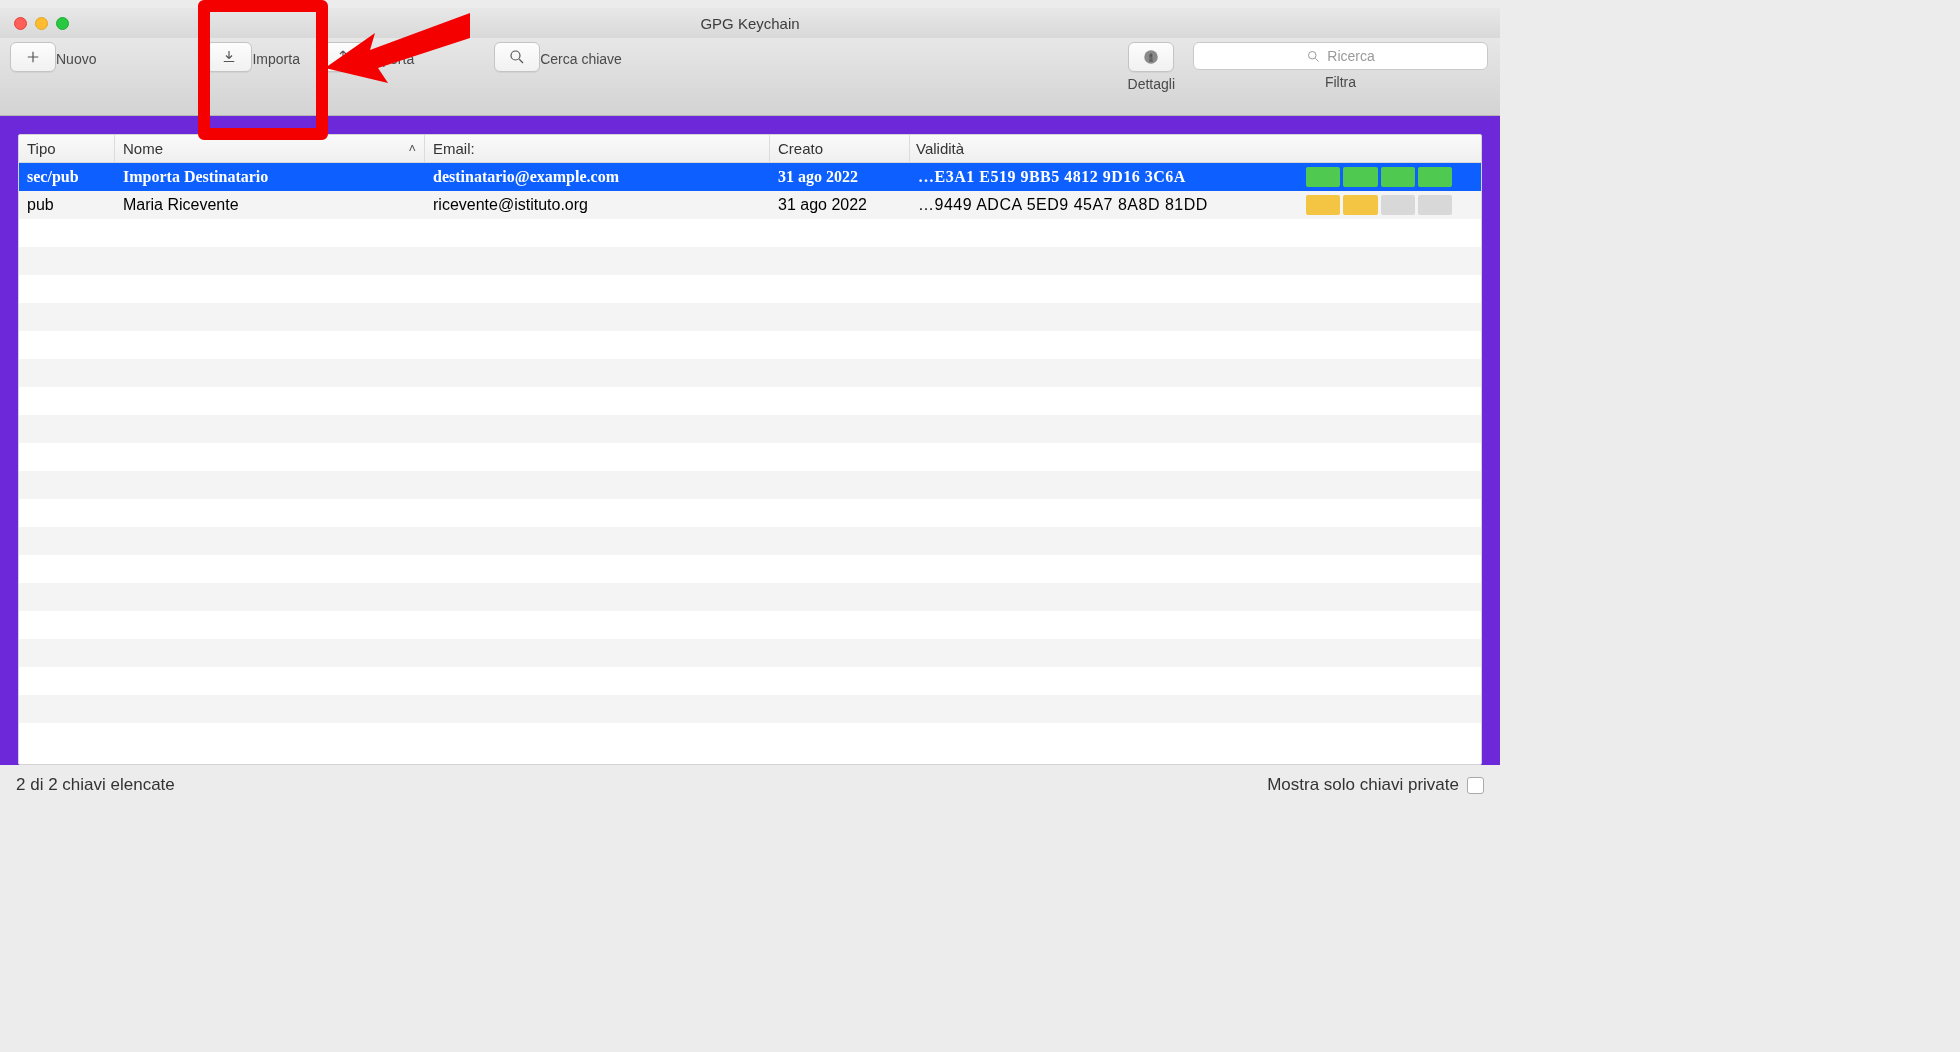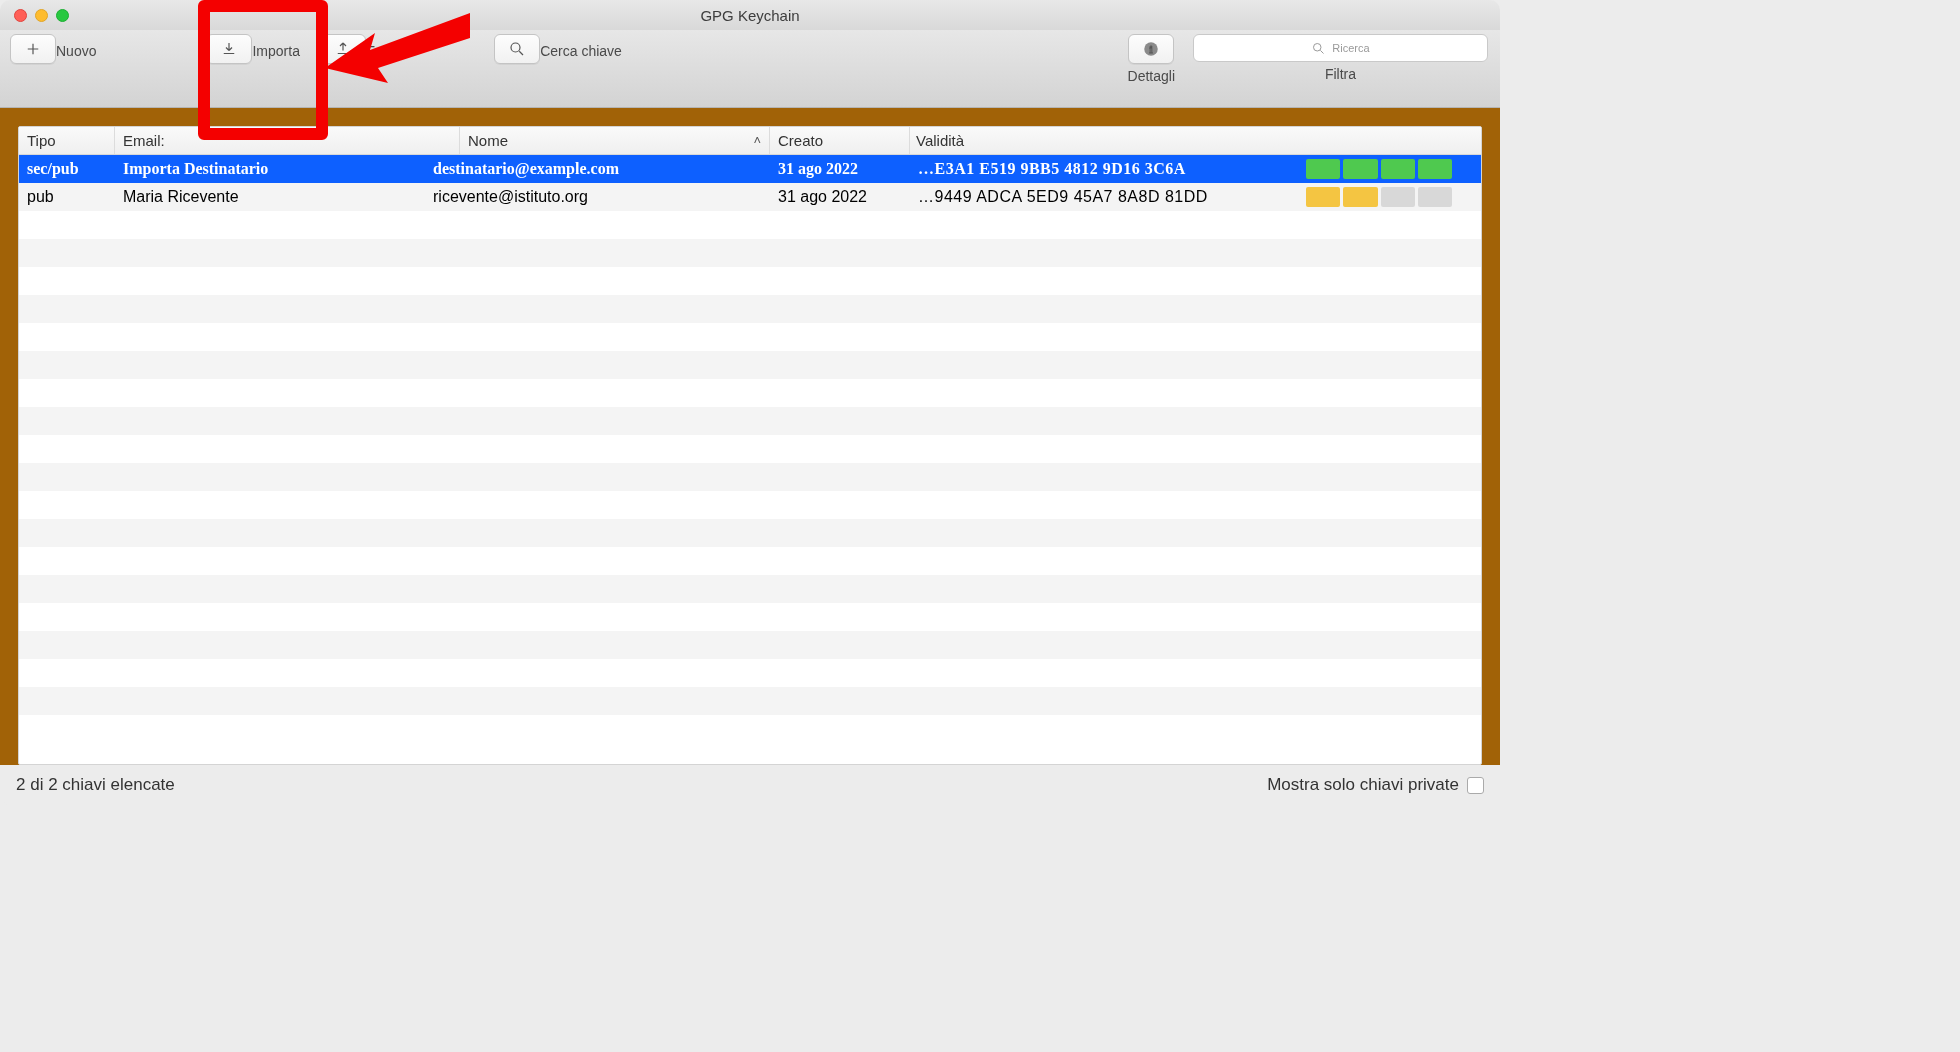--- a/index.html
+++ b/index.html
@@ -20,20 +20,21 @@
     position: relative;
     display: flex;
     flex-direction: column;
   }
   .titlebar {
     height: 30px;
     display: flex;
     align-items: center;
     position: relative;
     background: linear-gradient(#e8e8e8,#d9d9d9);
+    margin-top: 8px;
   }
   .traffic-lights {
     display: flex;
     gap: 8px;
     padding-left: 14px;
   }
   .tl { width: 13px; height: 13px; border-radius: 50%; }
   .tl.red { background: #ff5f57; border: 0.5px solid #e0443e; }
   .tl.yellow { background: #febc2e; border: 0.5px solid #e0a528; }
   .tl.green { background: #28c840; border: 0.5px solid #1bae32; }
@@ -91,28 +92,28 @@
     width: 295px;
     height: 28px;
     border: 1px solid #c9c9c9;
     border-radius: 6px;
     background: #fff;
     display: flex;
     align-items: center;
     justify-content: center;
     gap: 6px;
     color: #9a9a9a;
-    font-size: 11px;
+    font-size: 14px;
   }
   .search-wrap, .details-wrap {
     display:flex; flex-direction:column; align-items:center;
   }
   .content {
     flex: 1;
-    background: #a16207;
+    background: #6d28d9;
     padding: 18px 18px 0 18px;
     display: flex;
     flex-direction: column;
   }
   .table-wrap {
     flex: 1;
     background: #fff;
     border: 1px solid #d4d4d4;
     border-radius: 2px;
     overflow: hidden;
@@ -275,22 +276,22 @@
         </div>
         <div class="tool-label">Filtra</div>
       </div>
     </div>
   </div>
 
   <div class="content">
     <div class="table-wrap">
       <div class="thead">
         <div class="th c-tipo">Tipo</div>
+        <div class="th c-nome sort">Nome</div>
         <div class="th c-email">Email:</div>
-        <div class="th c-nome sort">Nome</div>
         <div class="th c-creato">Creato</div>
         <div class="th c-valid" style="border-right:none">Validità</div>
       </div>
       <div class="tbody" id="tbody">
           <div class="row striped selected">
             <div class="cell c-tipo">sec/pub</div>
             <div class="cell c-nome">Importa Destinatario</div>
             <div class="cell c-email">destinatario@example.com</div>
             <div class="cell c-creato">31 ago 2022</div>
             <div class="cell c-fp">…E3A1   E519  9BB5  4812  9D16  3C6A</div>

